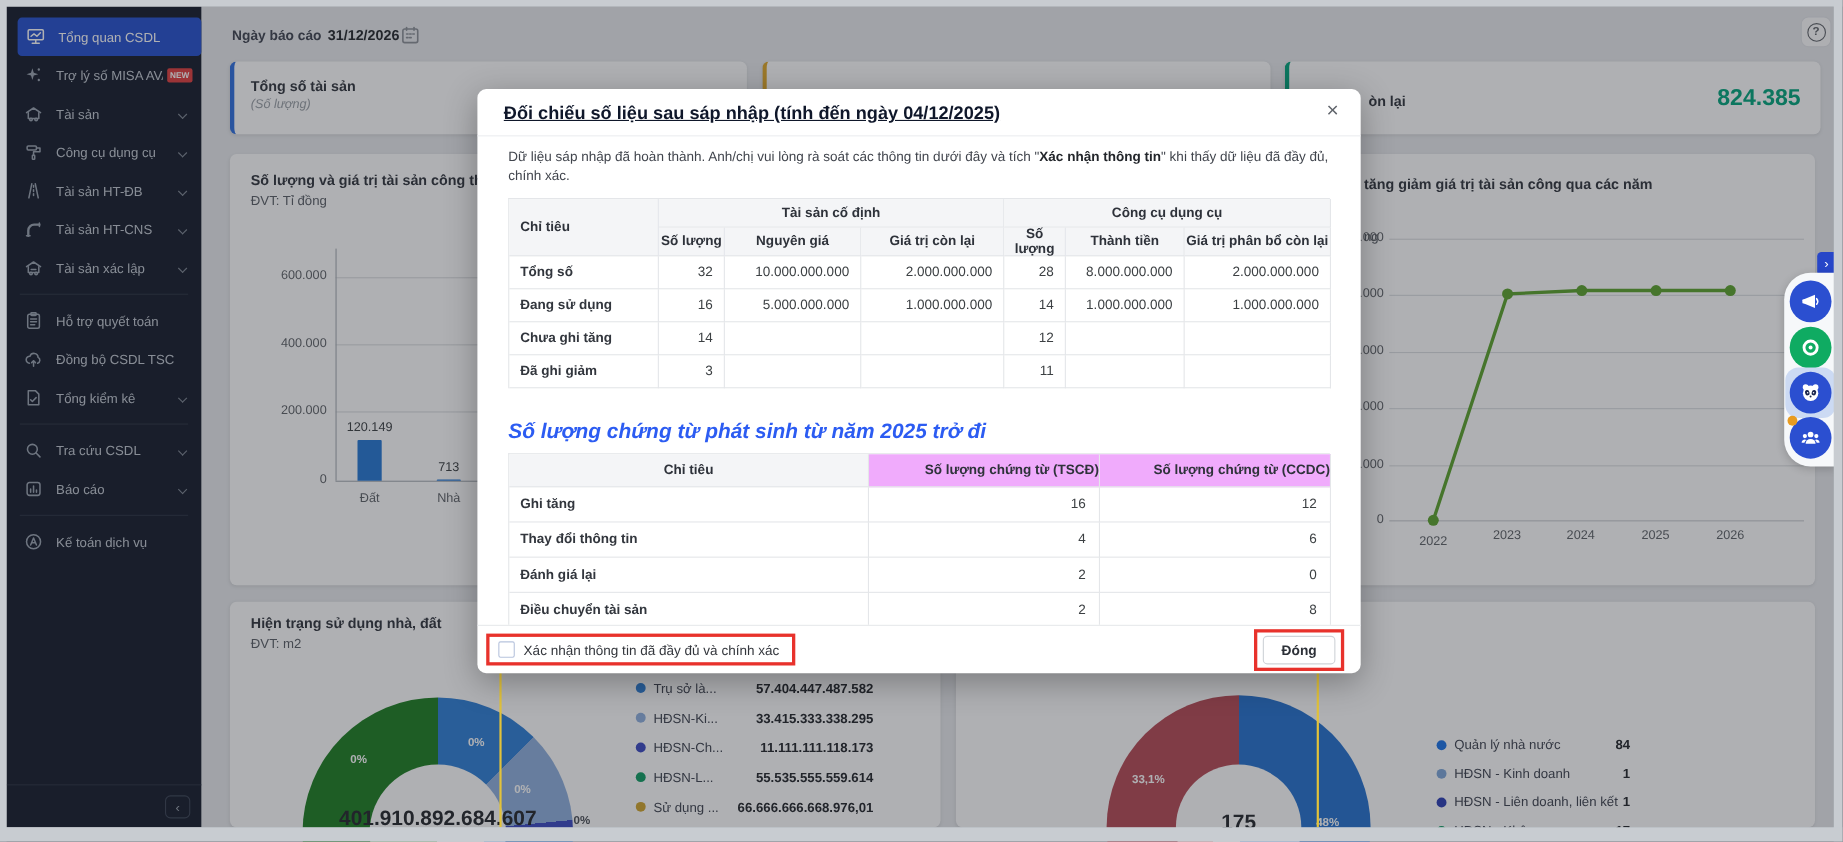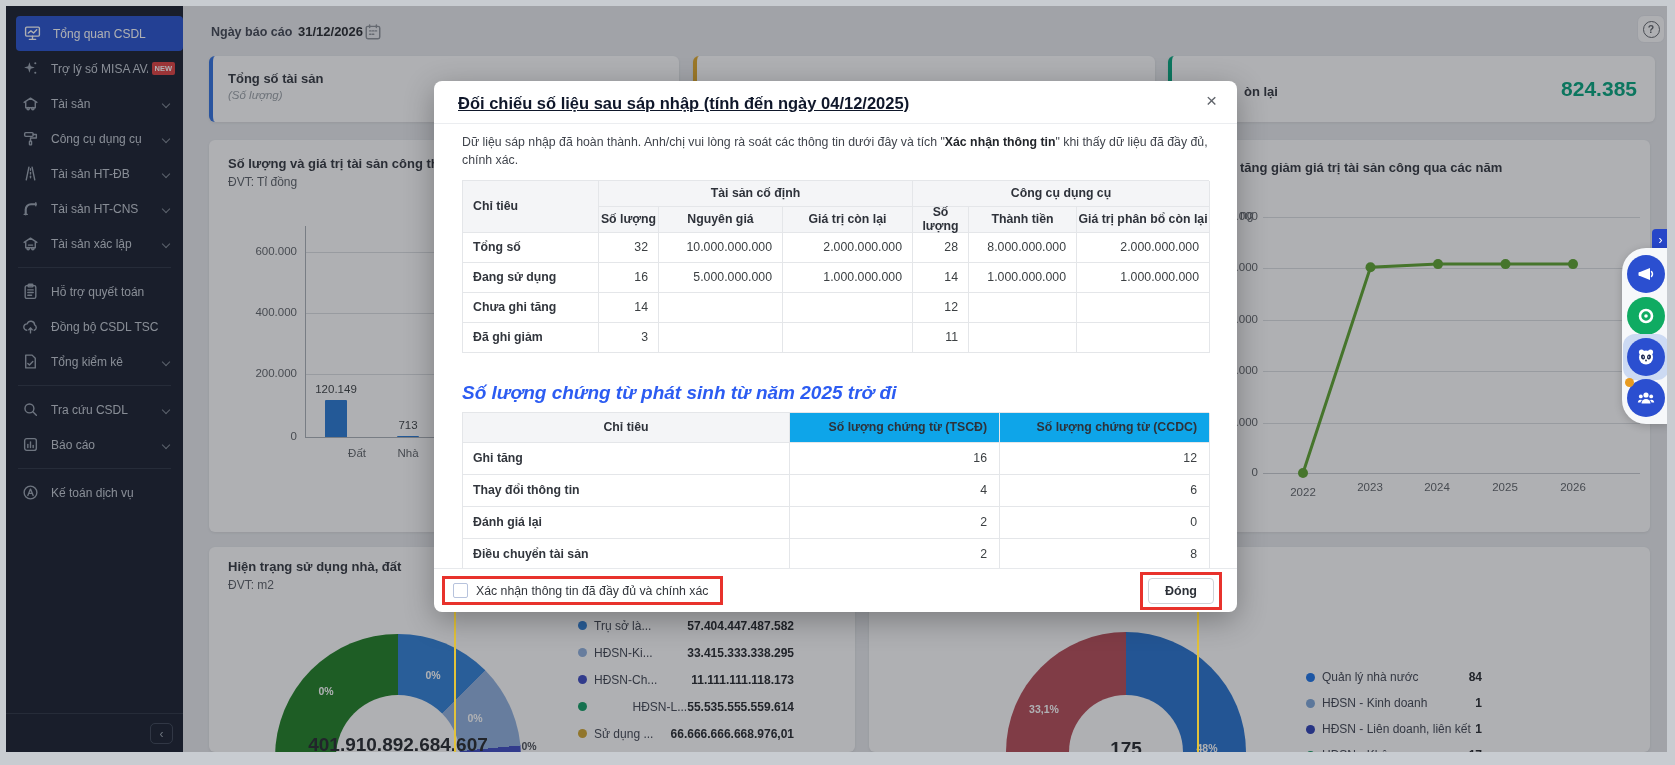--- a/index.html
+++ b/index.html
@@ -76,21 +76,21 @@
   .t1 > div { border-right:1px solid #e4e6e9; border-bottom:1px solid #e4e6e9; display:flex; align-items:center; }
   .th { background:#f4f5f7; font-weight:bold; color:#2e323a; justify-content:center; text-align:center; }
   .cell-label { font-weight:bold; color:#32363d; padding-left:10px; }
   .cell-num { justify-content:flex-end; padding-right:10px; color:#3c4043; }
   .span-rows { grid-row:1 / 3; }
 
   .sec-title { margin:29px 0 8px; font-size:19px; font-weight:bold; color:#2c5cf2;font-style:italic; }
 
   .t2 { display:grid; grid-template-columns:327px 210px 210px; grid-template-rows:30px repeat(5,32px) 6px; border-top:1px solid #e4e6e9; border-left:1px solid #e4e6e9; font-size:12.3px; }
   .t2 > div { border-right:1px solid #e4e6e9; border-bottom:1px solid #e4e6e9; display:flex; align-items:center; }
-  .th-right { background:#0ea5e9; font-weight:bold; color:#2e323a; justify-content:flex-end; padding-right:12px; }
+  .th-right { background:#f0abfc; font-weight:bold; color:#2e323a; justify-content:flex-end; }
   .t2 .cell-num { padding-right:12px; }
 
   .m-footer { flex:0 0 44px; border-top:1px solid #e7e9ec; display:flex; align-items:center; justify-content:space-between; padding:0 15px 0 8px; }
   .red-box { border:3px solid #e8322c; display:flex; align-items:center; }
   .cb-wrap { padding:4px 12px 4px 8px; gap:8px; cursor:pointer; }
   .checkbox { width:15px; height:15px; border:1.5px solid #b7c3dd; border-radius:2px; background:#fff; flex:0 0 auto; }
   .cb-label { font-size:12.3px; color:#33363c; white-space:nowrap; }
   .btn-wrap { padding:3px 5px; }
   .btn { background:#fff; border:1px solid #cfd3d8; border-radius:4px; padding:5px 16px; font-size:12.5px; font-weight:600; color:#2d3138; cursor:pointer; font-family:inherit; }
 
@@ -299,21 +299,21 @@
     <span class="ytick" style="left:28px; top:290px; width:60px;">0</span>
     <div class="gridline" style="left:96px; top:112px; width:340px;"></div>
     <div class="gridline" style="left:96px; top:173px; width:340px;"></div>
     <div class="gridline" style="left:96px; top:234px; width:340px;"></div>
     <div class="axisline" style="left:96px; top:86px; width:1px; height:211px;"></div>
     <div class="axisline" style="left:96px; top:297px; width:340px; height:1px;"></div>
     <div class="vbar" style="left: 116px; bottom: 95px; width: 22px; height: 37px; background: rgb(36, 120, 212);"></div>
     <div class="vbar" style="left: 188px; bottom: 95px; width: 22px; height: 1px; background: rgb(36, 120, 212);"></div>
     <span class="bar-val" style="left:97px; top:243px; width:60px;">120.149</span>
     <span class="bar-val" style="left:169px; top:279px; width:60px;">713</span>
-    <span class="xtick" style="left:97px; top:307px; width:60px;text-align:right;">Đất</span>
+    <span class="xtick" style="left:97px; top:307px; width:60px;">Đất</span>
     <span class="xtick" style="left:169px; top:307px; width:60px;">Nhà</span>
   </div>
 
   <div class="card" style="left:679px; top:140px; width:971px; height:392px;"></div>
   <span class="abs card-title" style="left:1240px; top:160px; white-space:nowrap;">tăng giảm giá trị tài sản công qua các năm</span>
   <span class="abs unit" style="left:1240px; top:186px;margin-top:22px;">ng</span>
   <span class="abs ytick" style="left:1218px; top:210px; width:40px;">.000</span>
   <span class="abs ytick" style="left:1218px; top:261px; width:40px;">.000</span>
   <span class="abs ytick" style="left:1218px; top:313px; width:40px;">.000</span>
   <span class="abs ytick" style="left:1218px; top:364px; width:40px;">.000</span>
@@ -360,21 +360,21 @@
     <div class="lg-row" style="height:27px;">
         <span class="lg-dot" style="background:#8fb0de;"></span>
         <span class="lg-label">HĐSN-Ki...</span>
         <span class="lg-val">33.415.333.338.295</span>
       </div>
     <div class="lg-row" style="height:27px;">
         <span class="lg-dot" style="background:#3a49c2;"></span>
         <span class="lg-label">HĐSN-Ch...</span>
         <span class="lg-val">11.111.111.118.173</span>
       </div>
-    <div class="lg-row" style="height:27px;text-align:right;">
+    <div class="lg-row" style="height:27px;">
         <span class="lg-dot" style="background:#0f9d63;"></span>
         <span class="lg-label">HĐSN-L...</span>
         <span class="lg-val">55.535.555.559.614</span>
       </div>
     <div class="lg-row" style="height:27px;">
         <span class="lg-dot" style="background:#d0a52c;"></span>
         <span class="lg-label">Sử dụng ...</span>
         <span class="lg-val">66.666.666.668.976,01</span>
       </div>
   </div>

